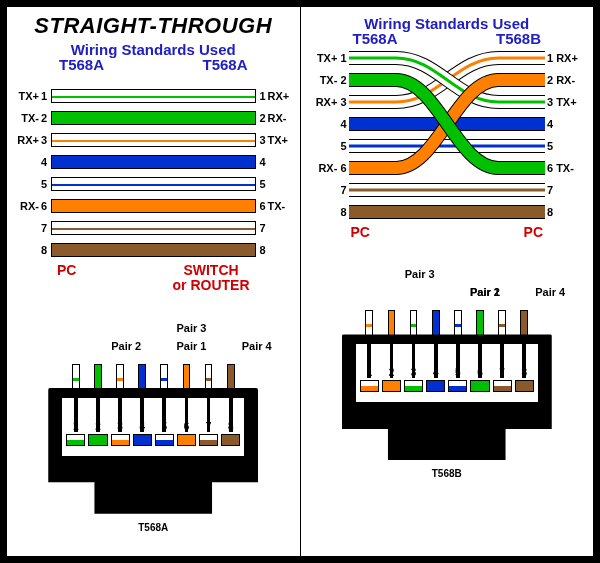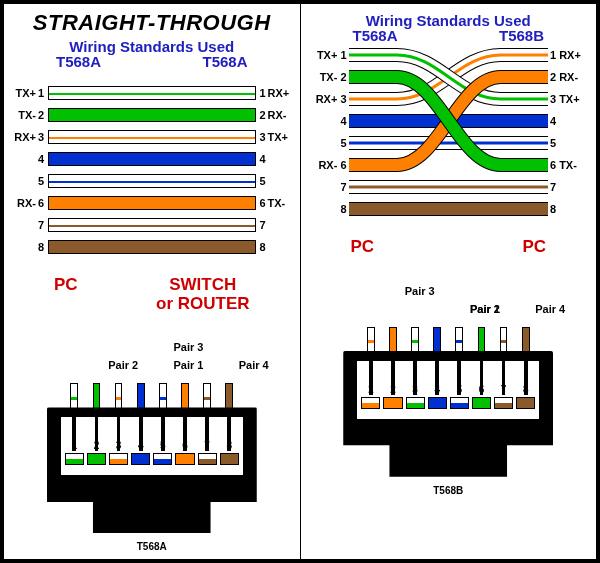--- a/index.html
+++ b/index.html
@@ -8,21 +8,21 @@
     padding: 0;
     width: 600px;
     height: 563px;
     font-family: Arial, Helvetica, sans-serif;
     background: #fff;
   }
   .wrap {
     display: flex;
     width: 600px;
     height: 563px;
-    border: 4px solid #000000;
+    border: 7px solid #000000;
   }
   .panel {
     flex: 1;
     position: relative;
     padding: 6px 10px 10px 10px;
   }
   .panel.left { border-right: 1px solid #000; }
   .title {
     font-weight: 900;
     font-style: italic;
@@ -66,27 +66,26 @@
     border: 1px solid #000;
     position: relative;
     background: #fff;
   }
   .track .stripe { position: absolute; left:0; right:0; height:2px; }
   .track.solid { }
   .track.solid .fill { position:absolute; inset:0; }
   .devices {
     display: flex;
     justify-content: space-between;
-    font-size: 17px;
+    font-size: 14px;
     font-weight: 700;
     color: #d00000;
     padding: 2px 40px 0 40px;
     line-height: 1.1;
     text-align: center;
-    margin-top: 16px;
   }
   .devices .dcol { white-space: pre; }
   
   .xover-svg {
     position: relative;
     height: 176px; 
   }
   .xover-svg .side-labels {
     position: absolute; top:0; bottom:0; width:38px;
   }

